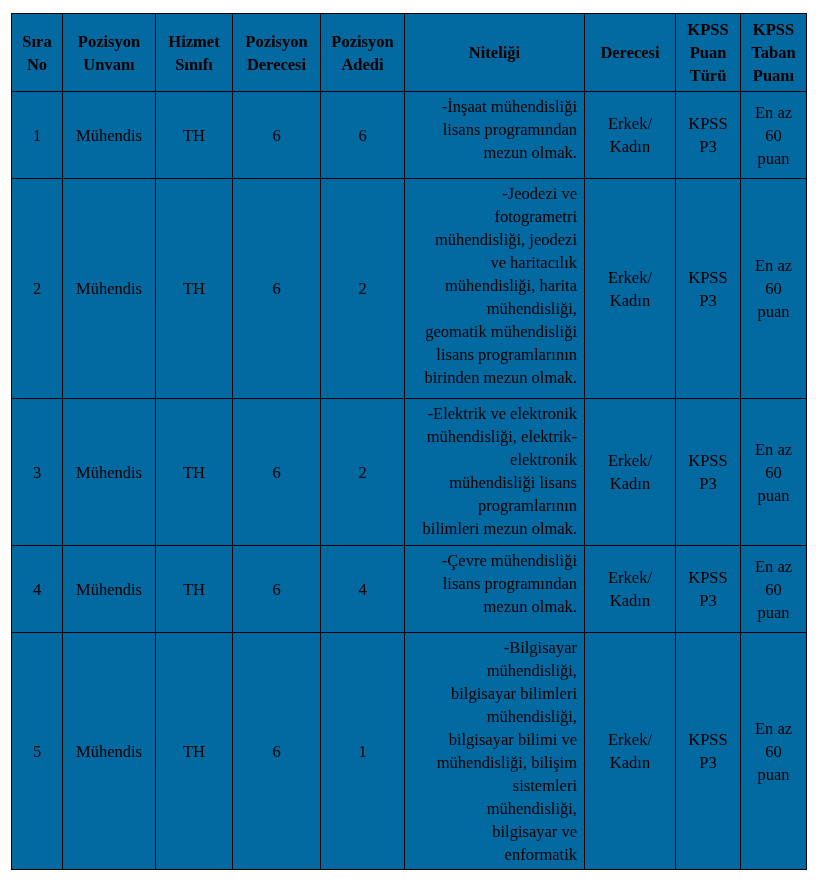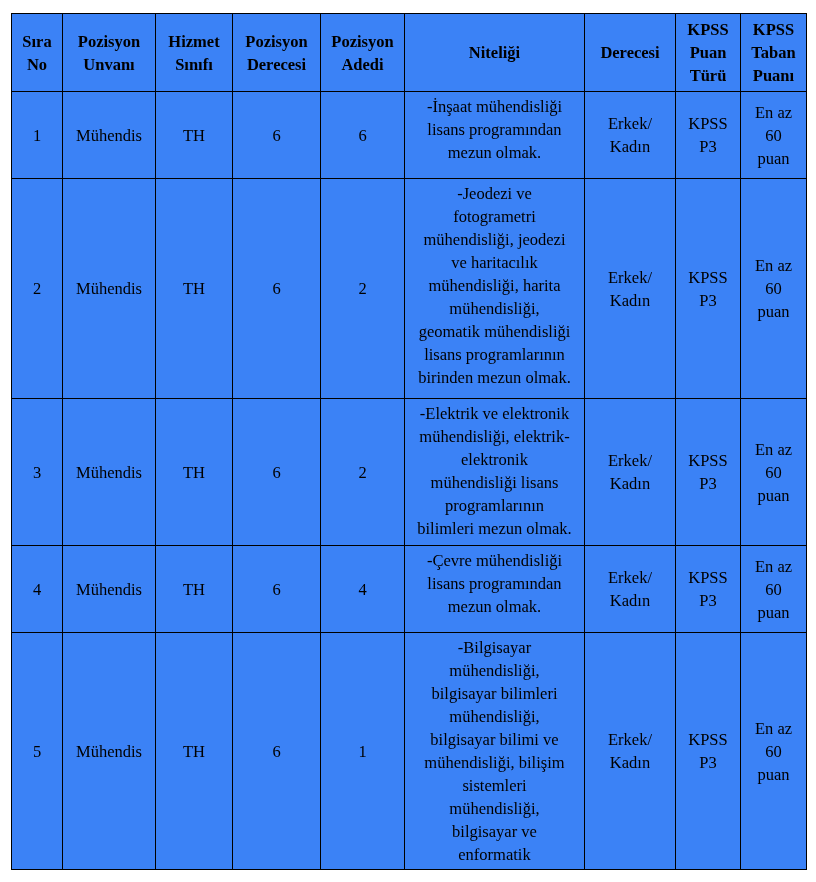--- a/index.html
+++ b/index.html
@@ -13,39 +13,39 @@
     font-family: "Liberation Serif", serif;
     color: #000000;
   }
   .doc-table {
     position: absolute;
     left: 11px;
     top: 13px;
     border-collapse: collapse;
     table-layout: fixed;
     width: 795px;
-    background: #3b82f6;
+    background: #0369a1;
   }
   .doc-table th,
   .doc-table td {
     border: 1px solid #000000;
     font-size: 16.5px;
     line-height: 23px;
     text-align: center;
     vertical-align: middle;
     white-space: pre-line;
     padding: 2px 4px;
     box-sizing: border-box;
     overflow: hidden;
   }
   .doc-table th {
     font-weight: bold;
   }
   .doc-table td.nitelik {
-    text-align: center;
+    text-align: right;
     vertical-align: top;
     padding: 3px 7px;
     margin-left: 48px;
   }
   tr.hdr        { height: 78px; }
   tr.r0         { height: 87px; }
   tr.r1         { height: 220px; }
   tr.r2         { height: 147px; }
   tr.r3         { height: 87px; }
   tr.r4         { height: 231px; }

